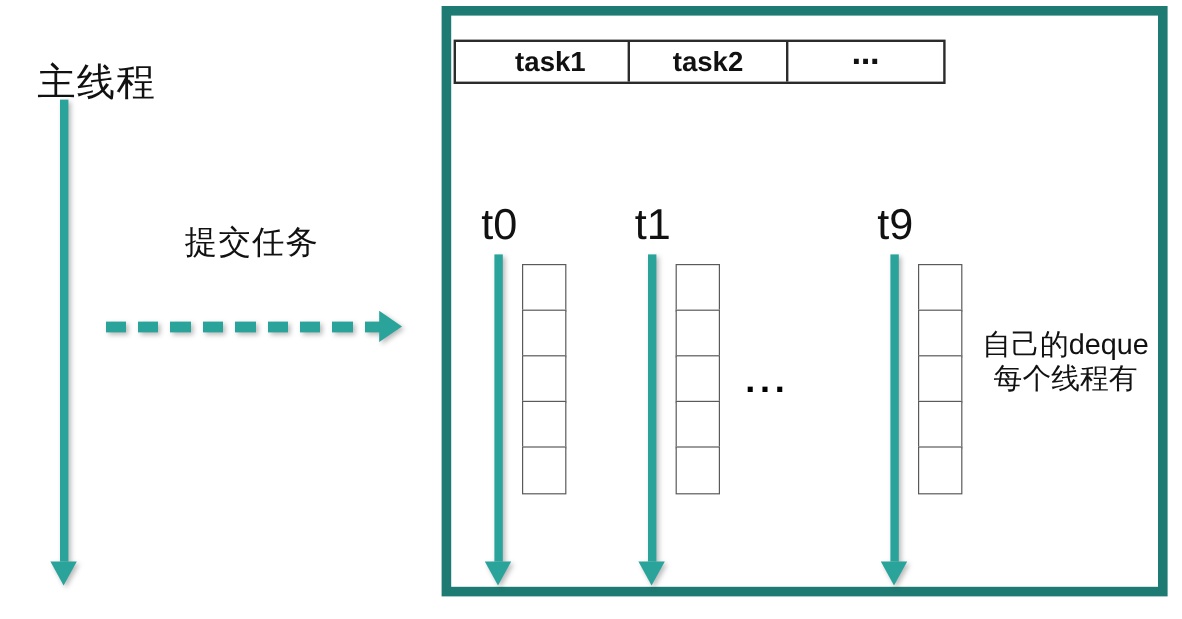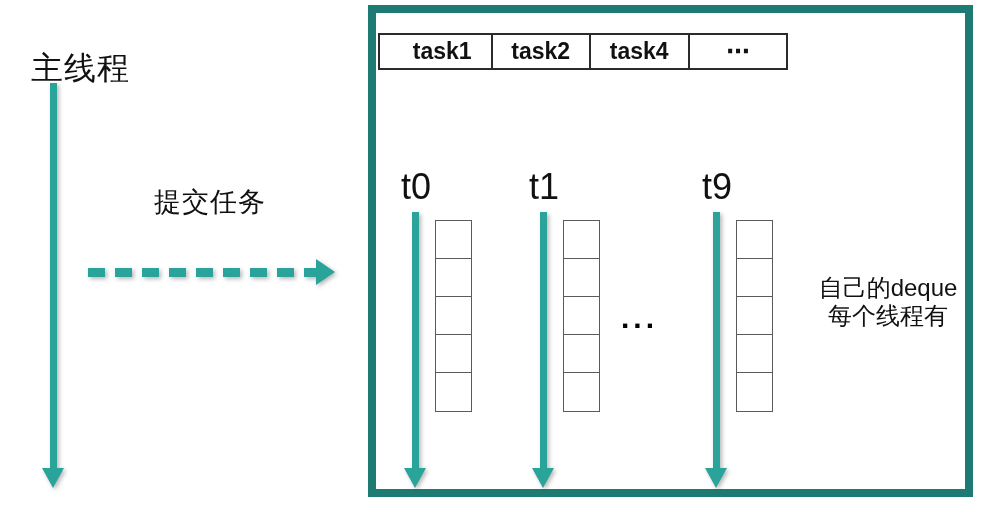--- a/index.html
+++ b/index.html
@@ -35,21 +35,21 @@
   .pool-box{position:absolute;left:368px;top:5px;width:589px;height:476px;
             border:8px solid var(--teal-dark);background:#ffffff;}
 
   .task-row{position:absolute;left:2px;top:20px;width:410px;height:37px;display:flex;
             border:2px solid var(--task-border);box-sizing:border-box;}
   .task-cell{flex:1 1 0;display:flex;align-items:center;justify-content:center;
             font-size:23px;font-weight:bold;border-left:2px solid var(--task-border);}
   .task-cell:first-child{border-left:none;margin-left:14px;}
 
   .thread{position:absolute;width:100px;height:340px;top:153px;}
-  .pos-0{left:25px;} .pos-1{left:153px;} .pos-2{left:326px;text-decoration:underline;}
+  .pos-0{left:25px;} .pos-1{left:153px;} .pos-2{left:355px;text-decoration:underline;}
   .t-label{position:absolute;left:0;top:0;font-size:36px;}
   .t-arrow{position:absolute;left:3px;top:46px;width:23px;height:276px;
            filter:drop-shadow(2px 2px 2px rgba(0,0,0,.28));}
   .t-arrow .shaft{position:absolute;left:8px;top:0;width:7px;height:256px;background:var(--teal);}
   .t-arrow .head{position:absolute;left:0;top:256px;width:0;height:0;
            border-left:11px solid transparent;border-right:11px solid transparent;
            border-top:20px solid var(--teal);}
   .deque{position:absolute;left:34px;top:54px;width:37px;box-sizing:border-box;}
   .deque .cell{box-sizing:border-box;width:37px;height:39.5px;margin-top:-1.5px;
            border:1.5px solid var(--cell-border);background:#ffffff;}
@@ -76,21 +76,20 @@
 
   <div class="dashed-arrow">
     <div class="dashes"></div>
     <div class="head"></div>
   </div>
 
   <div class="pool-box">
     <div class="task-row" id="task-row">
         <div class="task-cell">task1</div>
         <div class="task-cell">task2</div>
-        <div class="task-cell">task4</div>
         <div class="task-cell">⋯</div>
       </div>
 
     <div id="threads">
         <div class="thread pos-0">
           <div class="t-label">t0</div>
           <div class="t-arrow">
             <div class="shaft"></div>
             <div class="head"></div>
           </div>

